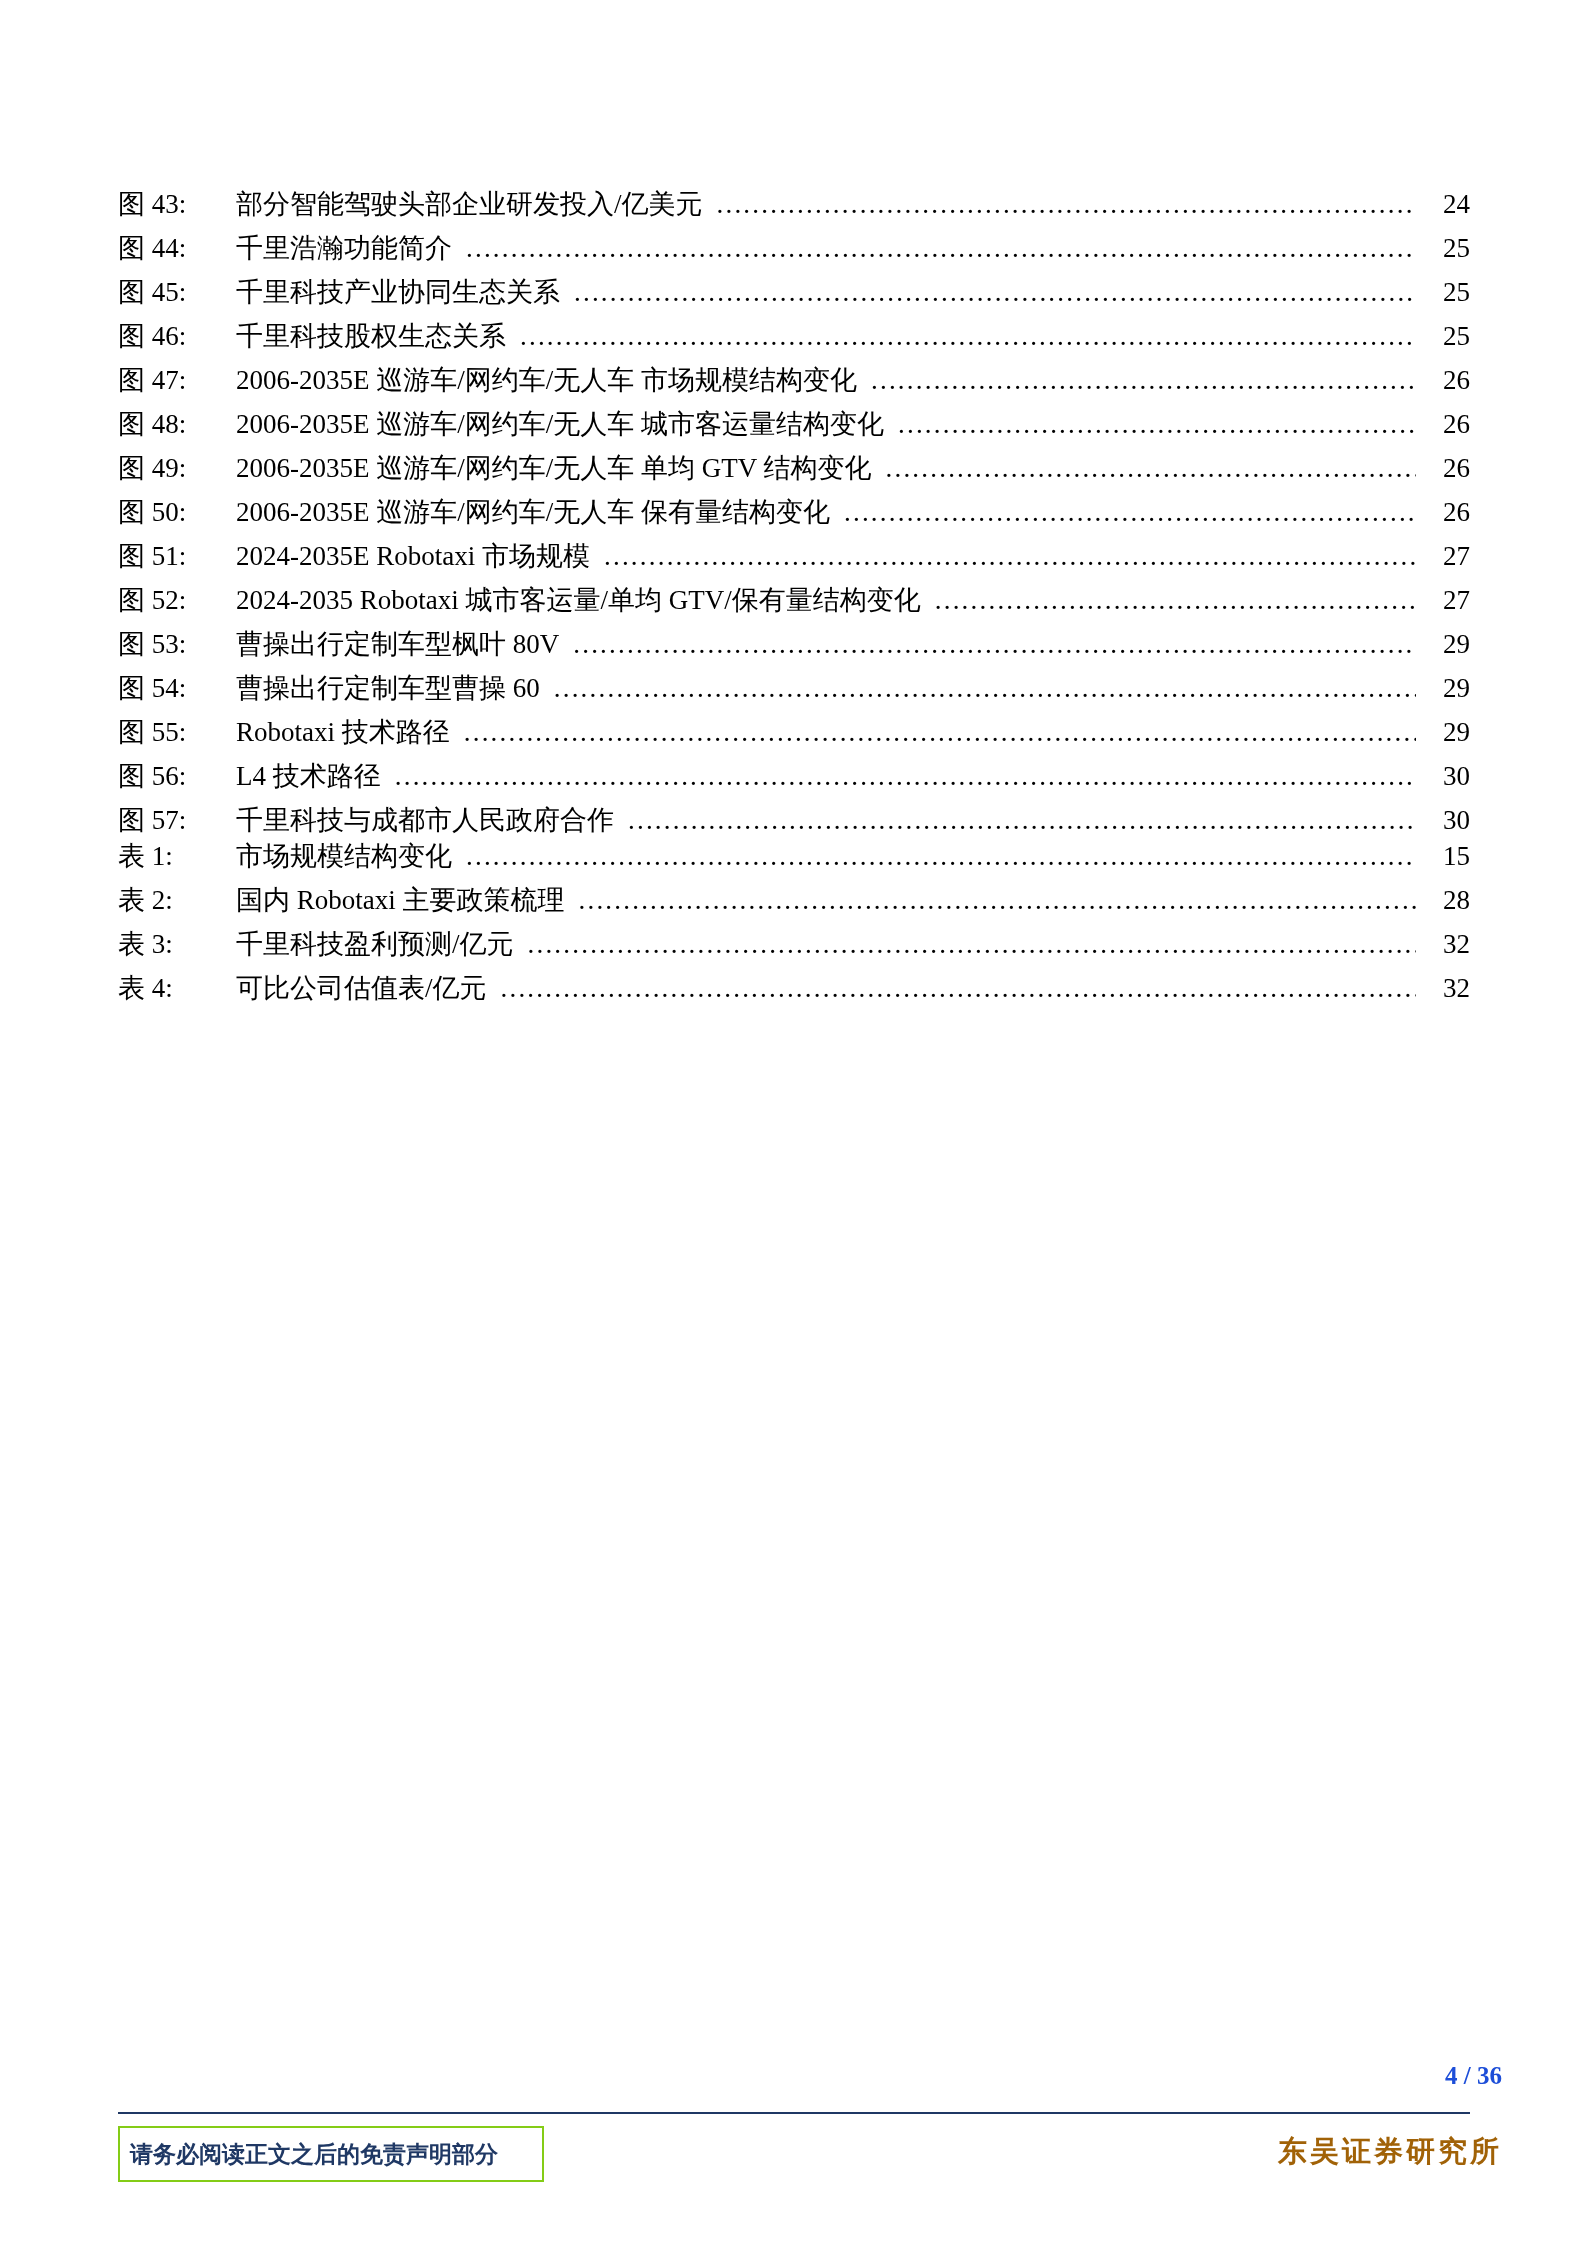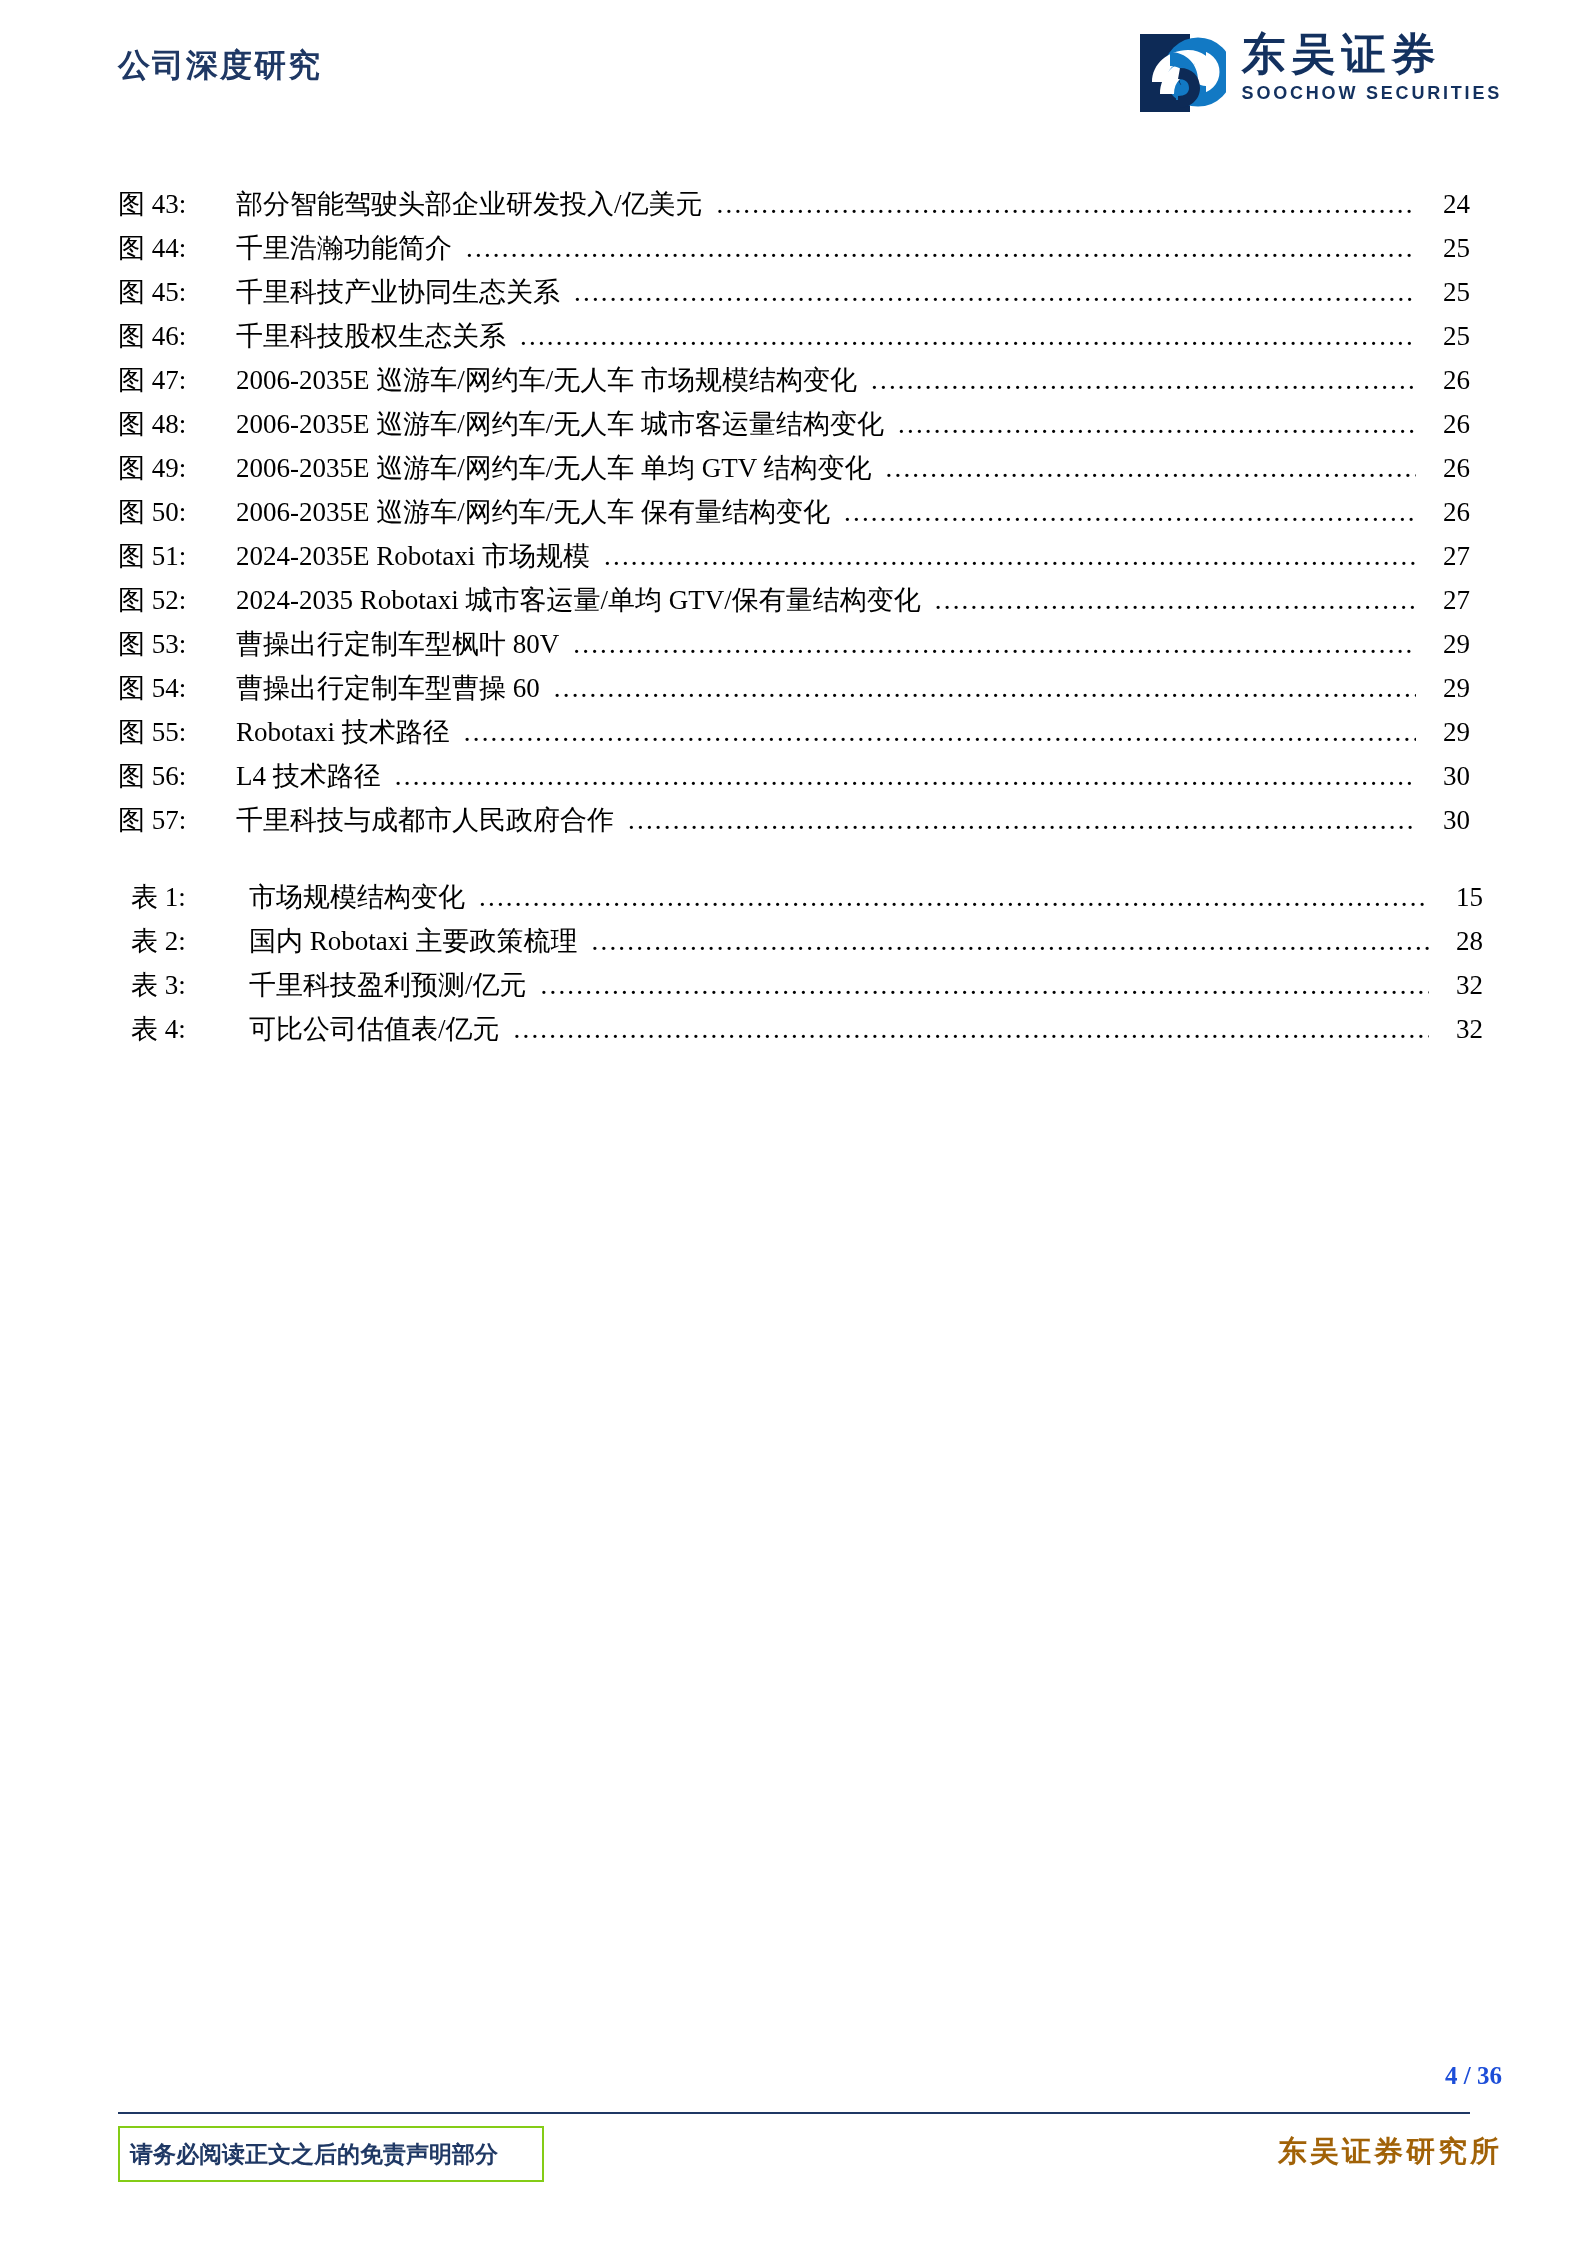--- a/index.html
+++ b/index.html
@@ -81,21 +81,21 @@
     white-space: nowrap;
   }
 
   
   .toc {
     position: absolute;
     left: 118px;
     width: 1352px;
   }
   #figure-list { top: 182px; }
-  #table-list  { top: 875px; margin-left: 13px; }
+  #table-list  { top: 834px; }
 
   .toc-row {
     display: flex;
     align-items: baseline;
     font-size: 27px;
     line-height: 44px;
     height: 44px;
     color: #000000;
     white-space: nowrap;
     gap: 12px;
@@ -178,41 +178,20 @@
     letter-spacing: 3px;
     font-family: "Liberation Serif", "DejaVu Serif", serif;
     white-space: nowrap;
   }
 </style>
 </head>
 <body>
 
 <div class="page">
 
-  <div class="header">
-    <div class="header-title">公司深度研究</div>
-
-    <div class="brand">
-      <div class="brand-mark">
-        <svg width="86" height="86" viewBox="0 0 86 86" aria-hidden="true">
-          <rect x="0" y="4" width="50" height="78" fill="#0d2a56"></rect>
-          <path d="M66 14 A28 28 0 0 0 66 70 L66 56 A14 14 0 0 1 66 28 Z" fill="#1279c4"></path>
-          <circle cx="58" cy="42" r="28" fill="none" stroke="#1279c4" stroke-width="13"></circle>
-          <path d="M20 64 C20 44 36 30 54 30 L54 44 C42 44 34 52 34 64 Z" fill="#ffffff"></path>
-          <path d="M12 52 C12 34 28 20 48 20 C62 20 72 28 74 40 L60 40 C57 34 52 32 46 32 C34 32 26 40 26 52 Z" fill="#ffffff"></path>
-          <path d="M30 22 C46 22 58 34 58 50 C58 62 48 70 36 70 L36 56 C42 56 46 53 46 48 C46 40 38 36 30 36 Z" fill="#1279c4"></path>
-          <path d="M40 38 C52 38 60 46 60 58 C60 70 50 78 38 78 L38 66 C45 66 49 63 49 58 C49 52 45 49 38 49 Z" fill="#0d2a56"></path>
-        </svg>
-      </div>
-      <div class="brand-text">
-        <div class="brand-cn">东吴证券</div>
-        <div class="brand-en">SOOCHOW SECURITIES</div>
-      </div>
-    </div>
-  </div>
 
   <div class="toc" id="figure-list">
       <div class="toc-row">
         <span class="toc-label">图 43:</span>
         <span class="toc-title">部分智能驾驶头部企业研发投入/亿美元</span>
         <span class="toc-leader"></span>
         <span class="toc-page">24</span>
       </div>
       <div class="toc-row">
         <span class="toc-label">图 44:</span>

